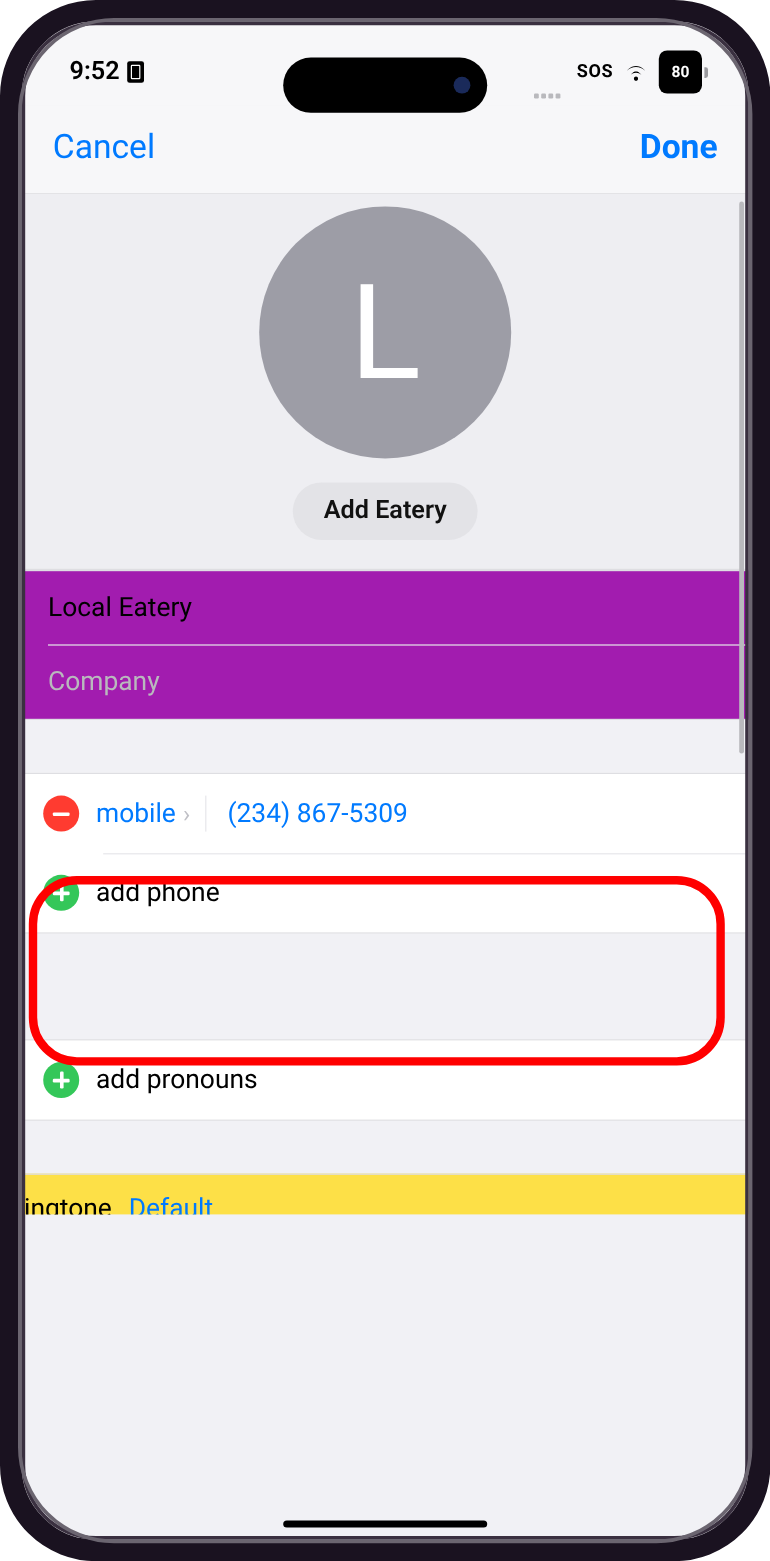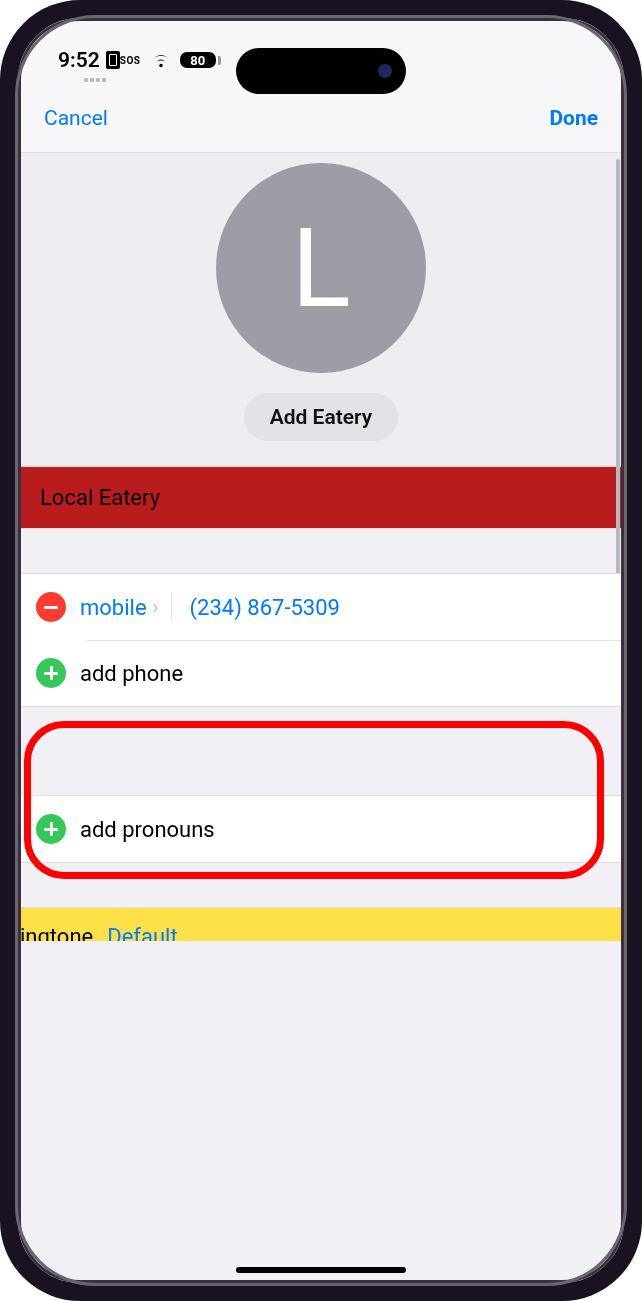--- a/index.html
+++ b/index.html
@@ -62,54 +62,55 @@
     top: 18px; left: 18px; right: 18px; bottom: 18px;
     border-radius: 62px;
     overflow: hidden;
     background: #f1f1f5;
   }
   
   .status-bar {
     height: 70px;
     display: flex;
     align-items: center;
+    justify-content: space-between;
     padding: 14px 34px 0 40px;
     background: #f7f7f9;
   }
   .status-left { display:flex; align-items:center; gap:6px; font-size:21px; font-weight:600;}
   .sim-icon{
     width:14px; height:18px; background:#000; border-radius:2px; position:relative;
   }
   .sim-icon::after{content:"";position:absolute;inset:3px;border:1px solid #fff;border-radius:1px;}
   .status-right { display:flex; align-items:center; gap:8px; }
-  .sos { font-size:10px; font-weight:700; letter-spacing:0.5px;}
+  .sos { font-size:15px; font-weight:700; letter-spacing:0.5px;}
   .dots { display:flex; gap:2px; position:relative; top:10px; left:-36px;}
   .dots span{width:4px;height:4px;background:#b9b9bd;border-radius:1px;display:block;}
   .wifi-icon svg{width:22px;height:22px;display:block;}
   .battery {
     display:flex; align-items:center; gap:2px;
   }
   .battery-body{
-    width:36px;height:16px;border-radius:7px;background:#000;position:relative;
+    width:36px;height:36px;border-radius:7px;background:#000;position:relative;
     display:flex;align-items:center;justify-content:center;color:#fff;font-size:13px;font-weight:700;
   }
   .battery-body::before{
     content:"";position:absolute;left:2px;top:2px;bottom:2px;width:80%;
     background:transparent;
   }
   .battery-cap{width:3px;height:9px;background:#9a9a9e;border-radius:0 2px 2px 0;}
 
   
   .nav-bar{
     background:#f7f7f9;
     display:flex; justify-content:space-between; align-items:center;
     padding: 18px 26px 22px 26px;
     border-bottom:1px solid #dedee2;
   }
-  .nav-btn{ font-size:21px; color:#007aff; }
+  .nav-btn{ font-size:28px; color:#007aff; }
   .nav-btn.done{ font-weight:700; }
 
   
   .content{
     background:#f1f1f5;
     height: calc(100% - 70px - 68px);
     overflow:hidden;
     position:relative;
   }
   .scroll-indicator{
@@ -133,21 +134,21 @@
   .add-photo{
     margin-top:20px;
     background:#e3e3e7;
     border-radius:30px;
     padding:12px 26px;
     font-size:21px; font-weight:600; color:#111;
   }
 
   
   .field-group{
-    background:#b91c1c;
+    background:#a21caf;
     border-top:1px solid #dedee2;
     border-bottom:1px solid #dedee2;
   }
   .field-row{
     padding:18px 22px;
     font-size:22px;
     color:#000;
   }
   .field-row.placeholder{ color:#b9b9bd;}
   .field-group .field-row + .field-row{
@@ -281,20 +282,21 @@
 
     <div class="avatar-section">
       <div class="avatar">
         <span>L</span>
       </div>
       <div class="add-photo">Add Eatery</div>
     </div>
 
     <div class="field-group">
       <div class="field-row">Local Eatery</div>
+      <div class="field-row placeholder">Company</div>
     </div>
 
     <div class="spacer"></div>
 
     <div class="phone-section">
       <div class="row">
         <span class="icon-circle remove minus"></span>
         <span class="label-chip">
           <span>mobile</span>
           <span class="chevron">›</span>

